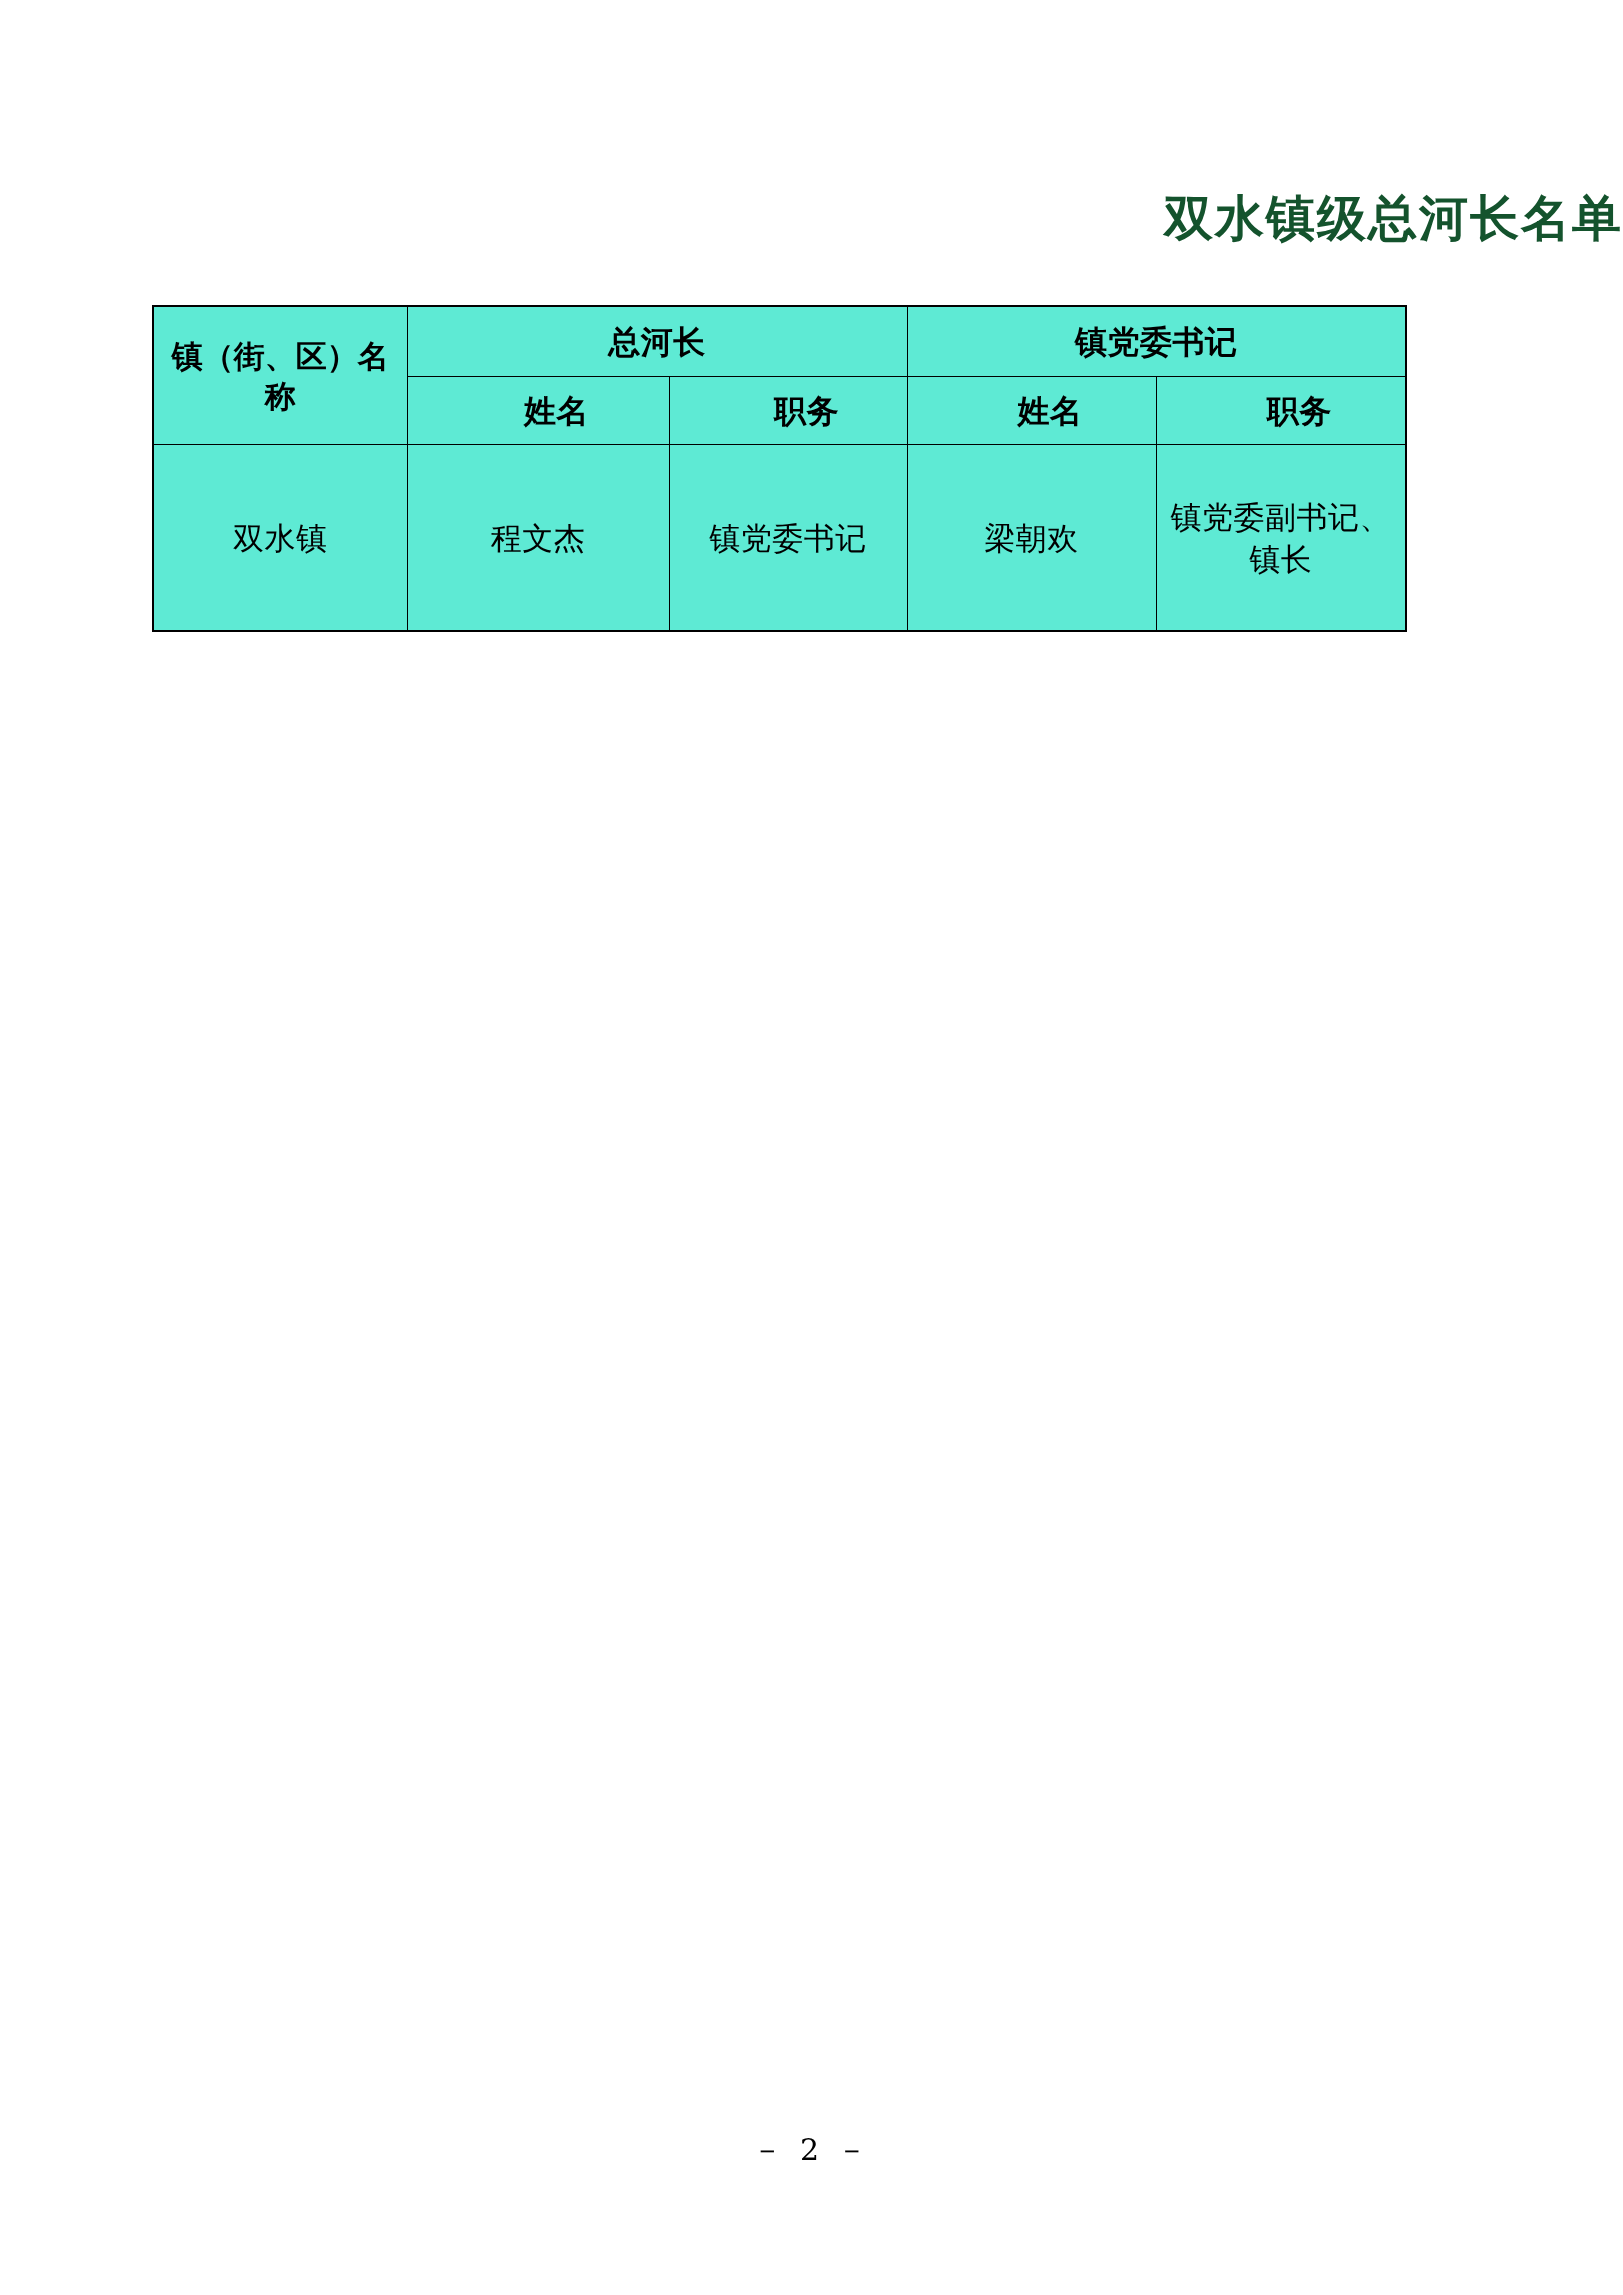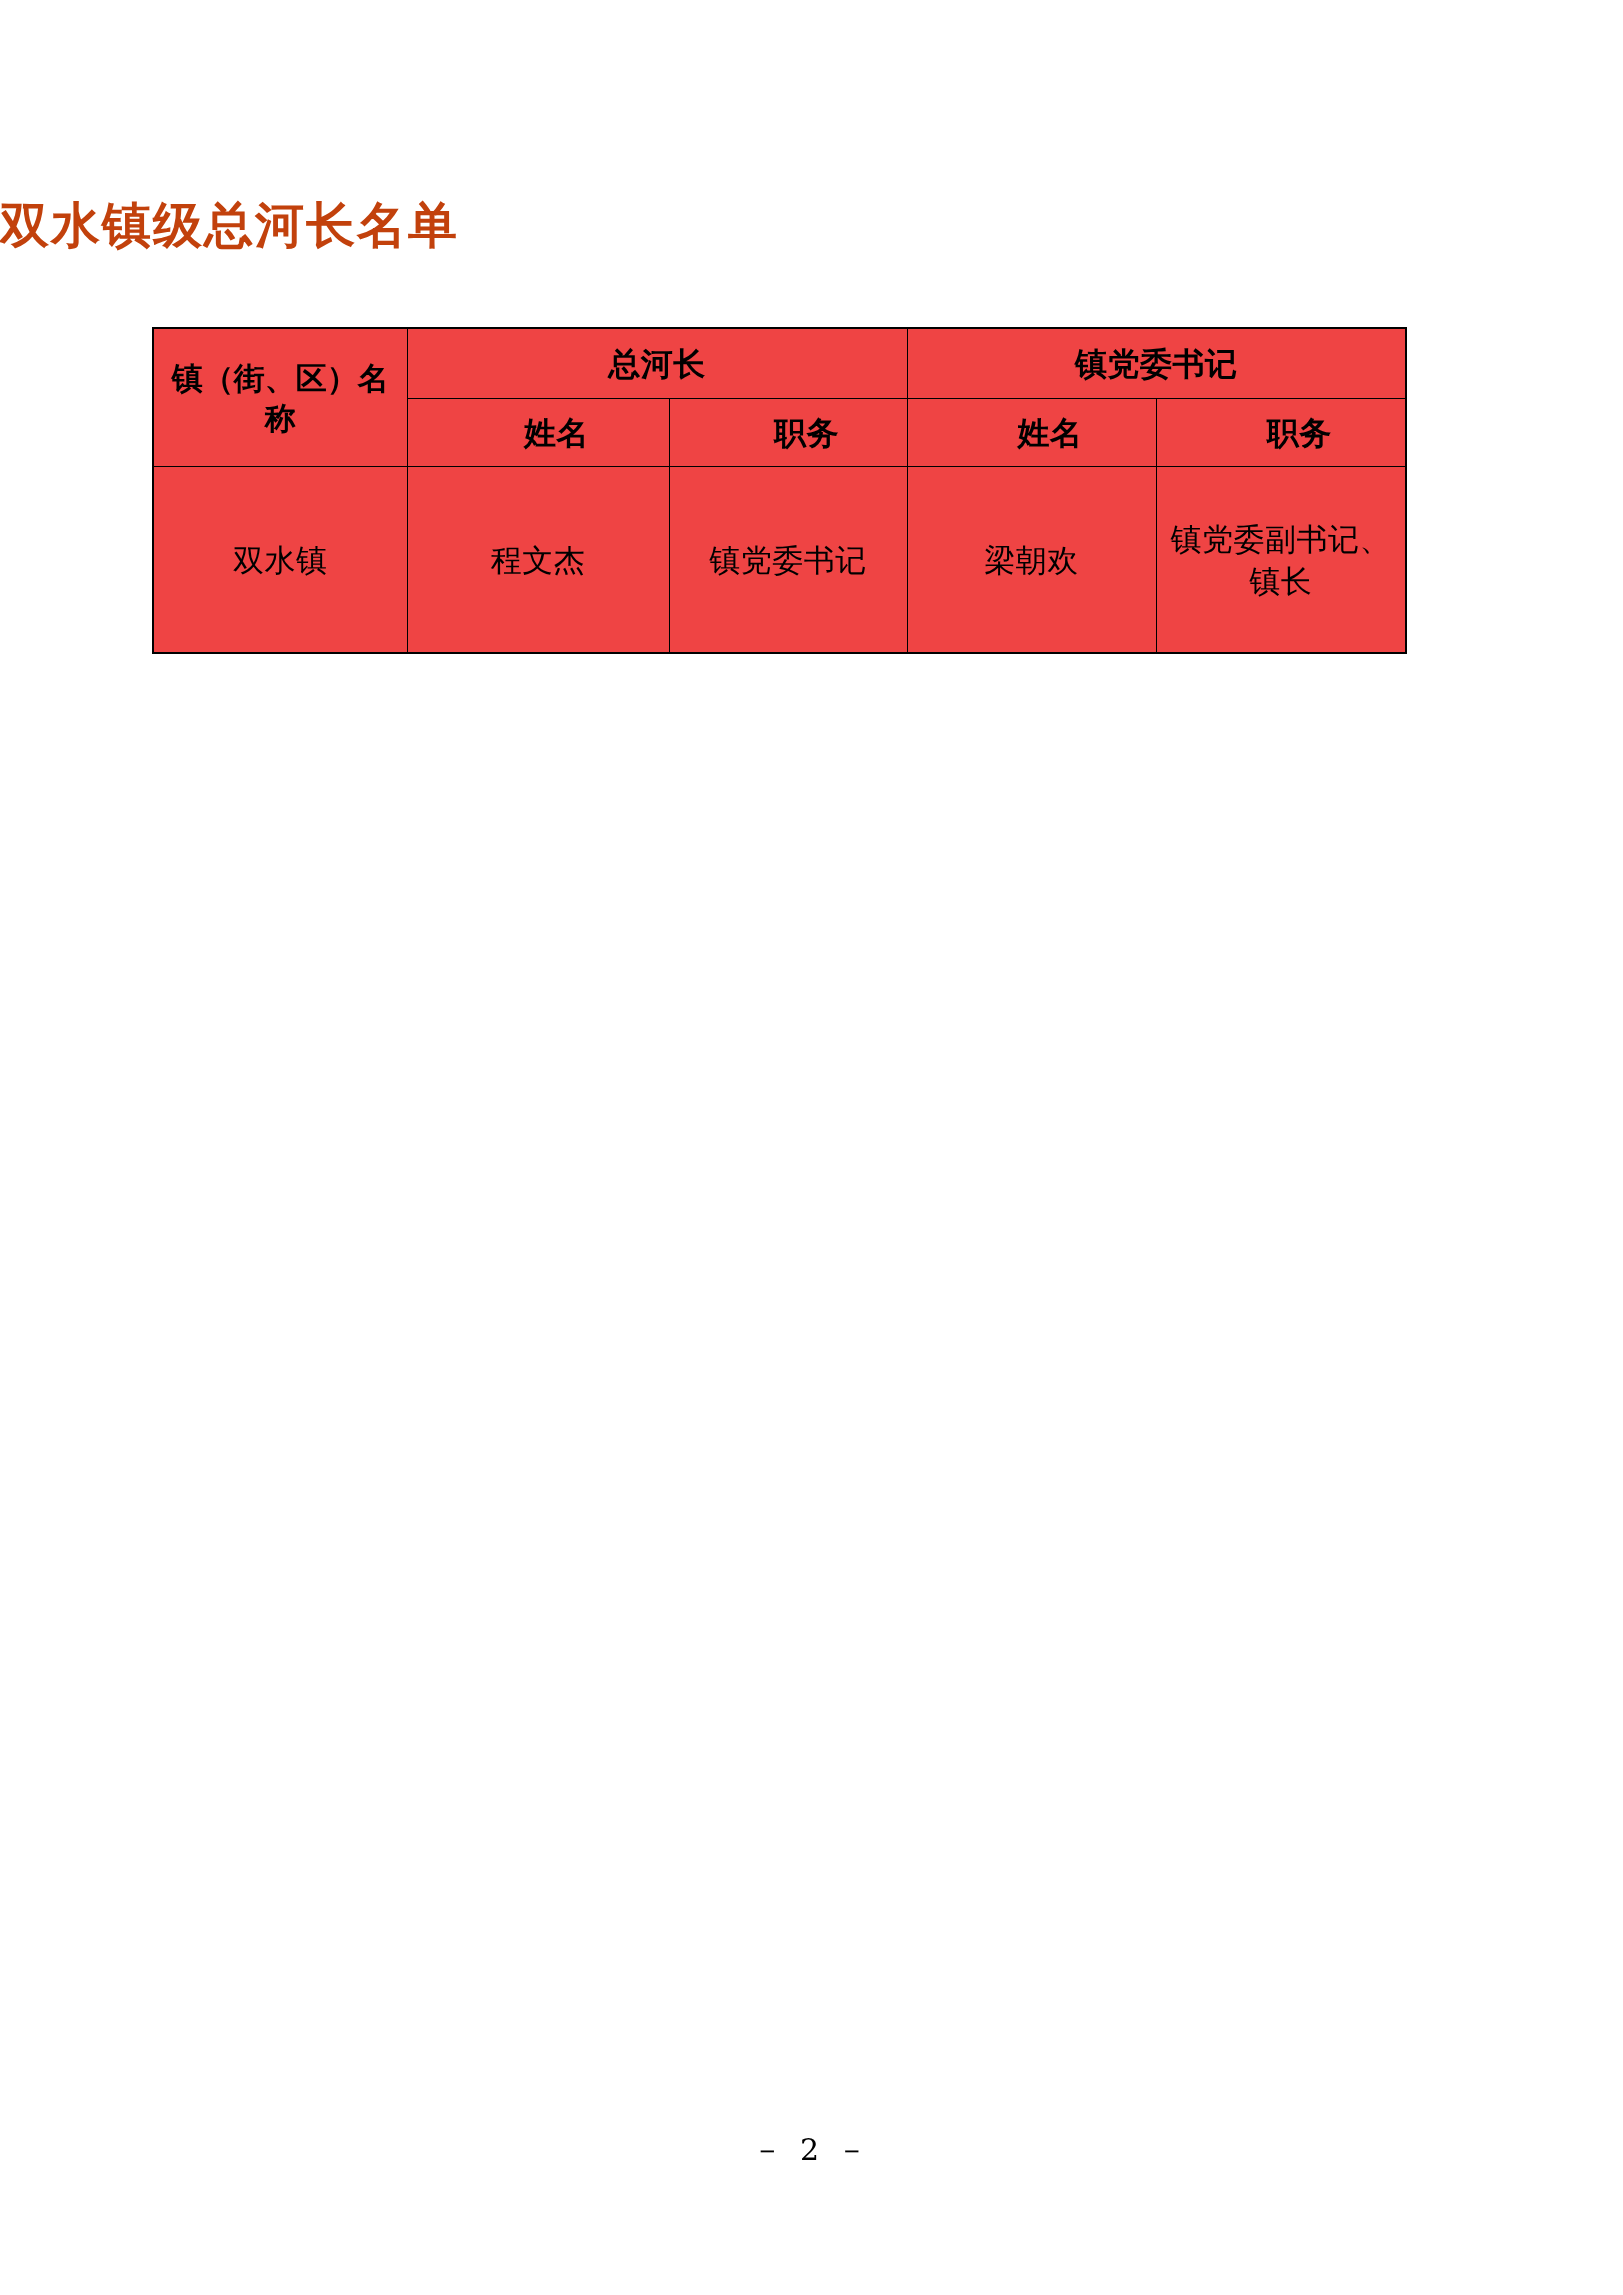--- a/index.html
+++ b/index.html
@@ -22,45 +22,43 @@
     background: #ffffff;
     overflow: hidden;
   }
 
   
   .doc-title {
     position: absolute;
     left: 0;
     right: 0;
     top: 190px;
-    text-align: left;
+    text-align: right;
     font-family: "DejaVu Serif", "Liberation Serif", serif;
     font-weight: 700;
     font-size: 49px;
     line-height: 57px;
     letter-spacing: 2px;
-    color: #c2410c;
+    color: #14532d;
     white-space: nowrap;
-    margin-top: 7px;
   }
 
   
   .table-wrap {
     position: absolute;
     left: 152px;
     top: 305px;
     width: 1254px;
   }
 
   table.river-table {
     border-collapse: collapse;
     table-layout: fixed;
     width: 1254px;
-    background: #ef4444;
-    margin-top: 22px;
+    background: #5eead4;
   }
 
   table.river-table col.c-town  { width: 254px; }
   table.river-table col.c-n1    { width: 262px; }
   table.river-table col.c-p1    { width: 238px; }
   table.river-table col.c-n2    { width: 249px; }
   table.river-table col.c-p2    { width: 250px; }
 
   table.river-table th,
   table.river-table td {

